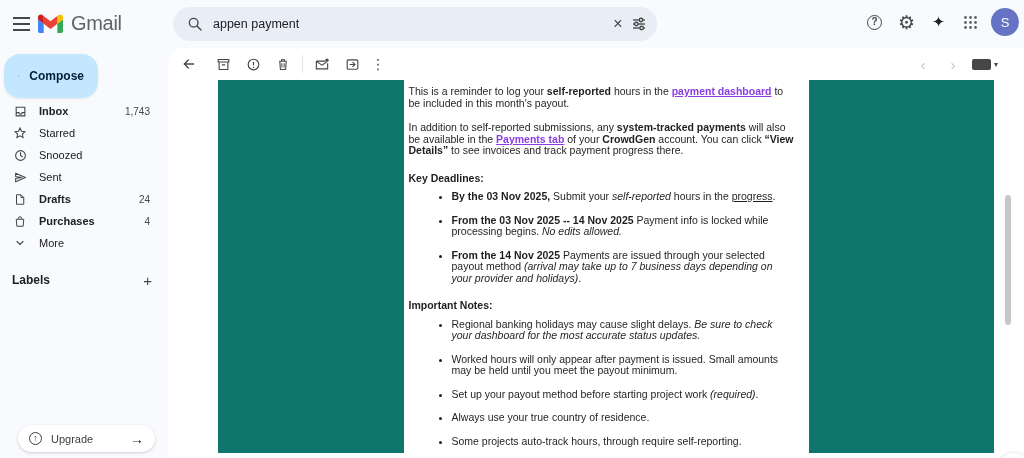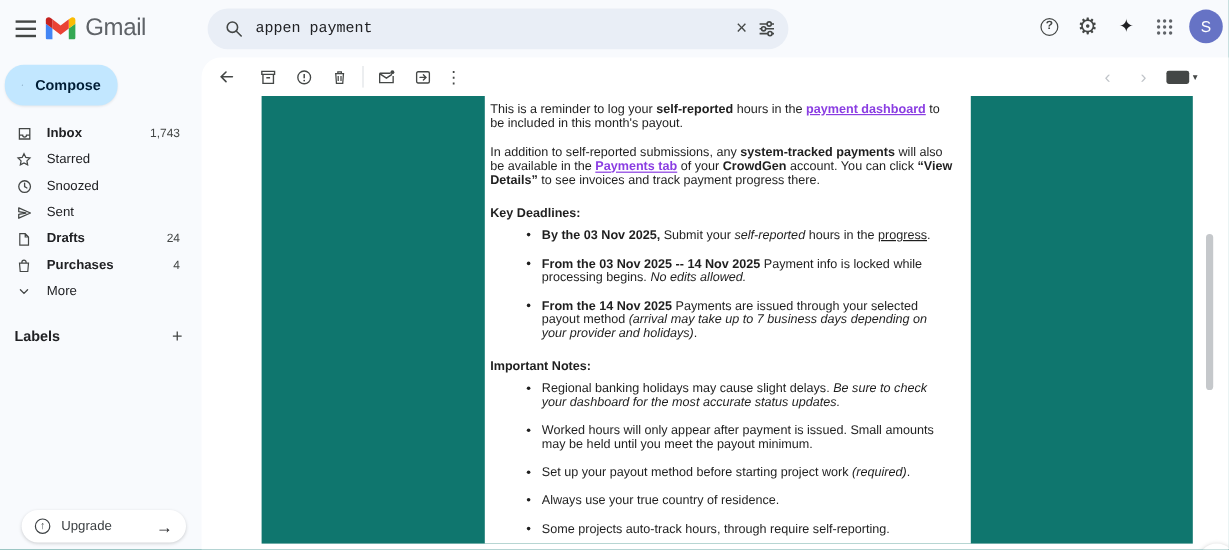--- a/index.html
+++ b/index.html
@@ -11,32 +11,32 @@
   svg { display:block; }
   .ibtn { display:flex; align-items:center; justify-content:center; cursor:pointer; background:none; border:none; }
 
   
   .header { position:absolute; top:0; left:0; right:0; height:48px; }
   .menu-btn { position:absolute; left:10px; top:12px; width:26px; height:24px; flex-direction:column; gap:4px; display:flex; justify-content:center; }
   .menu-btn i { display:block; width:17px; height:2px; background:#444746; margin-left:3px; }
   .logo { position:absolute; left:38px; top:12px; display:flex; align-items:center; gap:8px; }
   .wordmark { font-size:20px; color:#5f6368; letter-spacing:-.3px; }
   .search { position:absolute; left:173px; top:7px; width:484px; height:34px; background:#e9eef6; border-radius:17px; display:flex; align-items:center; padding:0 10px 0 14px; }
-  .search-input { flex:1; border:none; background:transparent; outline:none; font-size:12.5px; color:#202124; margin-left:10px; font-family:Liberation Mono, monospace; }
+  .search-input { flex:1; border:none; background:transparent; outline:none; font-size:12.5px; color:#202124; margin-left:10px; font-family:Liberation Sans, sans-serif; }
   .search .clear { font-size:16px; color:#444746; width:26px; }
   .hdr-right { position:absolute; right:5px; top:8px; display:flex; align-items:center; gap:5px; }
   .hdr-right .ibtn { width:27px; height:27px; color:#444746; }
   .help-glyph { width:15px; height:15px; border:1.4px solid #444746; border-radius:50%; font-size:10px; line-height:12px; text-align:center; font-weight:bold; color:#444746; }
   .gear-glyph { font-size:19px; color:#444746; }
   .gem-glyph { font-size:15px; color:#202124; }
   .avatar { width:28px; height:28px; border-radius:50%; background:#6673c5; color:#fff; font-size:13px; display:flex; align-items:center; justify-content:center; margin-left:2px; }
 
   
   .sidebar { position:absolute; top:48px; left:0; width:168px; bottom:0; }
-  .compose { position:absolute; left:4px; top:6px; height:34px; width:94px; background:#c2e7ff; border-radius:16px; display:flex; align-items:center; padding:0 14px; gap:10px; box-shadow:0 1px 2px rgba(0,0,0,.08); cursor:pointer; }
+  .compose { position:absolute; left:4px; top:6px; height:44px; width:94px; background:#c2e7ff; border-radius:16px; display:flex; align-items:center; padding:0 14px; gap:10px; box-shadow:0 1px 2px rgba(0,0,0,.08); cursor:pointer; }
   .compose span { font-size:12px; font-weight:bold; color:#001d35; }
   .nav { position:absolute; top:52px; left:0; right:0; }
   .nav-row { height:22px; display:flex; align-items:center; padding:0 18px 0 10px; cursor:pointer; border-radius:0 11px 11px 0; }
   .nav-row .nicon { width:20px; display:flex; justify-content:center; color:#444746; }
   .nav-row .nlabel { margin-left:9px; font-size:11px; color:#202124; }
   .nav-row.bold .nlabel { font-weight:bold; }
   .nav-row .ncount { margin-left:auto; font-size:10px; color:#444746; }
   .labels-hdr { position:absolute; top:220px; left:0; right:0; height:24px; display:flex; align-items:center; padding:0 16px 0 12px; }
   .labels-hdr .ltxt { font-size:12px; font-weight:bold; color:#202124; }
   .labels-hdr .lplus { margin-left:auto; font-size:15px; color:#444746; cursor:pointer; }

